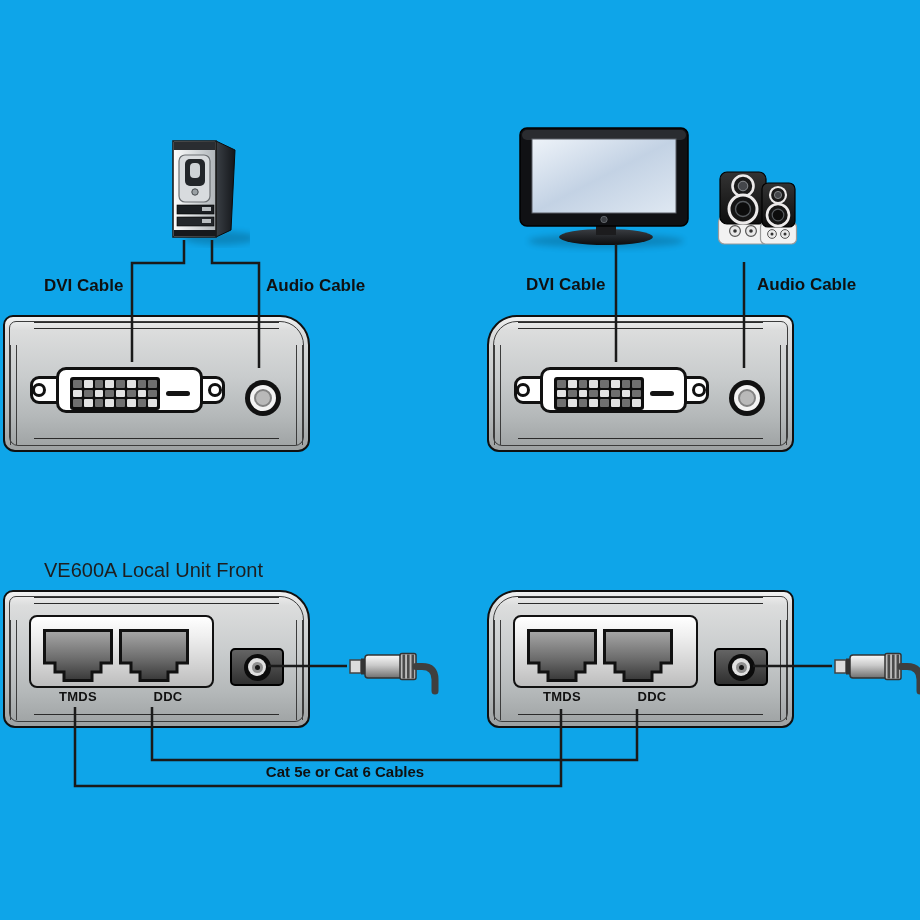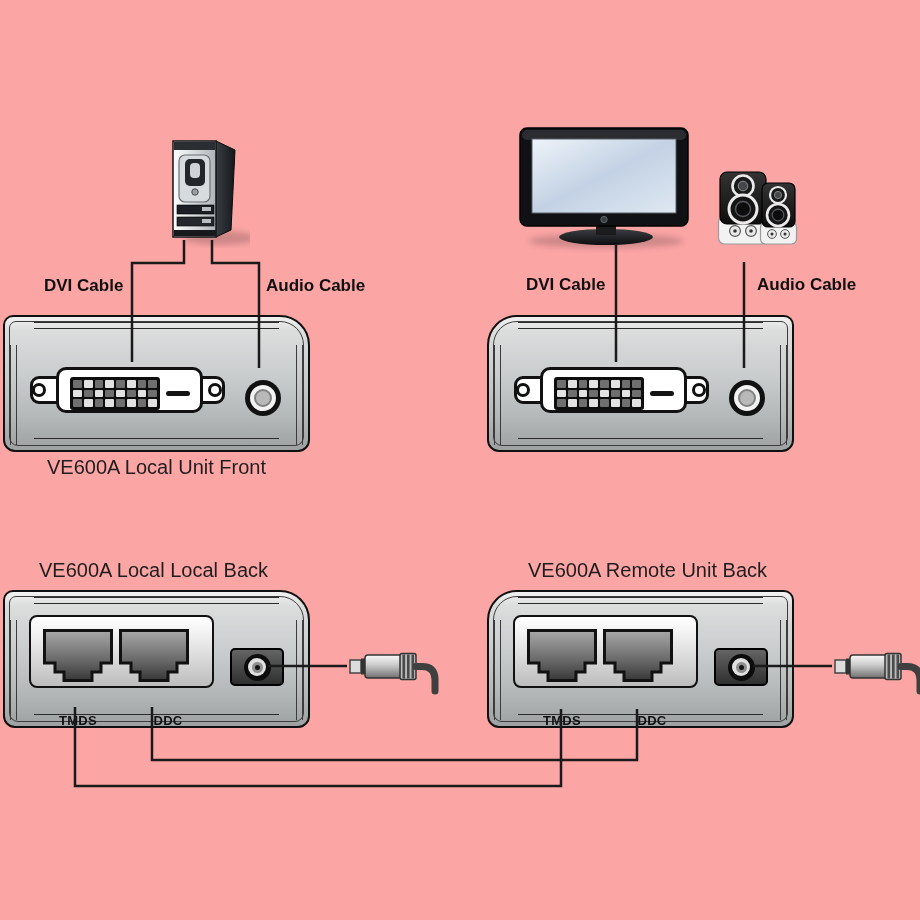--- a/index.html
+++ b/index.html
@@ -1,16 +1,16 @@
 <!DOCTYPE html>
 <html><head>
 <meta charset="utf-8">
 <style>
   html,body{margin:0;padding:0;background:#fff;}
-  .stage{position:relative;width:920px;height:920px;background:#fca5a5;overflow:hidden;
+  .stage{position:relative;width:920px;height:920px;background:#0ea5e9;overflow:hidden;
          font-family:"Liberation Sans",sans-serif;color:#1a1a1a;}
 
   
   .panel{position:absolute;width:307px;box-sizing:border-box;border:2.5px solid #101010;
          background:linear-gradient(180deg,#f2f2f2 0%,#dcdddd 10%,#c9cccd 45%,#b4b8b9 75%,#9da1a2 100%);}
   .panel.front{height:137px;top:315px;}
   .panel.back{height:138px;top:590px;}
   .panel.left{left:3px;border-radius:10px 30px 12px 12px;}
   .panel.right{left:487px;border-radius:30px 10px 12px 12px;}
   .inner-line{position:absolute;left:4px;right:4px;top:4px;bottom:4px;
@@ -49,21 +49,21 @@
   .jack .g{width:18px;height:18px;border-radius:50%;background:#b9b9b9;
            border:2px solid #828282;box-sizing:border-box;}
 
   
   .bezel{position:absolute;left:24px;top:23px;width:185px;height:73px;box-sizing:border-box;
          border:2.5px solid #111;border-radius:8px;
          background:linear-gradient(180deg,#ffffff,#efefef 28%,#cfcfcf 75%,#bdbdbd);}
   .rj45{position:absolute;top:37px;width:70px;height:53px;}
   .rj45.p1{left:38px;} .rj45.p2{left:114px;}
   .port-label{position:absolute;top:97px;width:60px;text-align:center;
-              font-size:13px;font-weight:700;color:#111;letter-spacing:.3px;margin-top:24px;}
+              font-size:13px;font-weight:700;color:#111;letter-spacing:.3px;}
   .port-label.p1{left:43px;} .port-label.p2{left:133px;}
   .dcjack{position:absolute;left:225px;top:56px;width:54px;height:38px;box-sizing:border-box;
           border:2.5px solid #000;border-radius:5px;
           background:linear-gradient(180deg,#646464,#2f2f2f);
           display:flex;align-items:center;justify-content:center;}
   .dcjack .c1{width:27px;height:27px;border-radius:50%;background:#0c0c0c;
               display:flex;align-items:center;justify-content:center;}
   .dcjack .c2{width:18px;height:18px;border-radius:50%;background:#e0e0e0;
               display:flex;align-items:center;justify-content:center;}
   .dcjack .c3{width:11px;height:11px;border-radius:50%;background:#8f8f8f;
@@ -267,24 +267,22 @@
         </div>
       <div class="dvi-slot" style="left:107px;top:21px;position:absolute;"></div>
     </div>
     <div class="jack">
         <div class="w">
           <div class="g"></div>
         </div>
       </div>
   </div>
 
-  <div class="title" style="left:3px;top:456px;width:307px;">VE600A Local Unit Front</div>
-
-  <div class="title" style="left:0px;top:559px;width:307px;">VE600A Local Local Back</div>
-  <div class="title" style="left:494px;top:559px;width:307px;">VE600A Remote Unit Back</div>
+
+  <div class="title" style="left:0px;top:559px;width:307px;">VE600A Local Unit Front</div>
 
   <div class="panel back left">
     <div class="inner-line"></div>
     <div class="seam-top"></div>
     <div class="seam-side l"></div>
     <div class="seam-side r"></div>
     <div class="seam-bottom"></div>
     <div class="bezel"></div>
     <svg class="rj45 p1" viewBox="0 0 70 53">
       <path d="M1.5,1.5 H68.5 V34 H58 V43 H49 V51.5 H21 V43 H12 V34 H1.5 Z" fill="url(#jackGrad)" stroke="#111" stroke-width="3"></path>
@@ -359,14 +357,15 @@
       <path d="M212,240 V263 H259 V368"></path>
       <path d="M616,244 V362"></path>
       <path d="M744,262 V368"></path>
       <path d="M268,666 H347"></path>
       <path d="M753,666 H832"></path>
       <path d="M75,707 V786 H561 V709"></path>
       <path d="M152,707 V760 H637 V709"></path>
     </g>
   </svg>
 
+  <div class="cat-label">Cat 5e or Cat 6 Cables</div>
 
 </div>
 
 </body></html>

